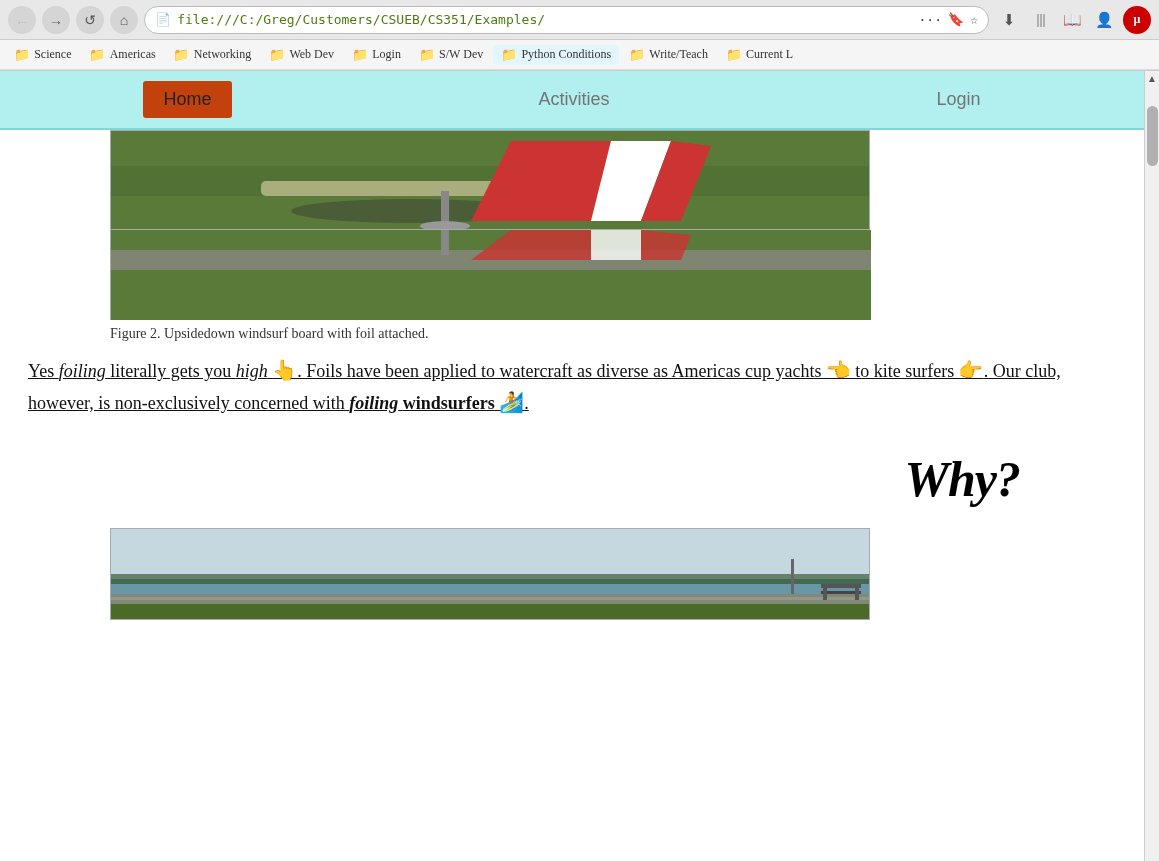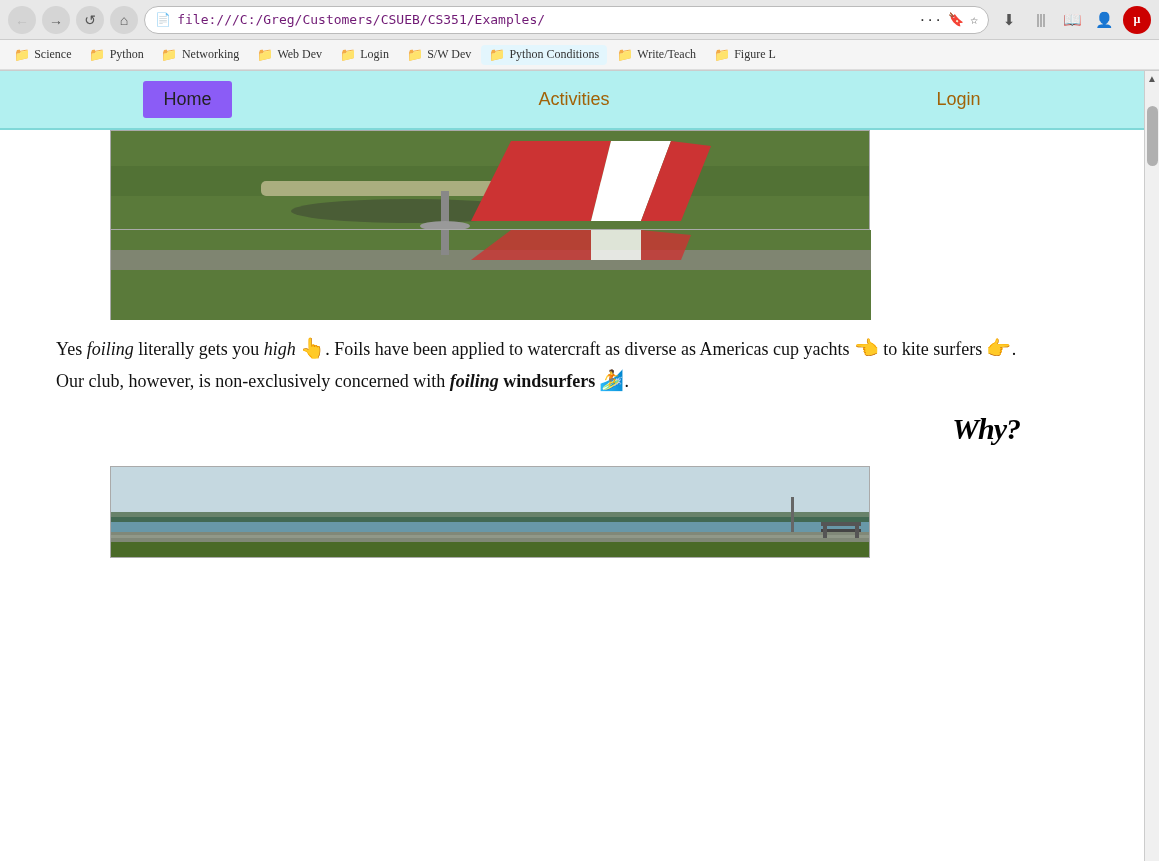--- a/index.html
+++ b/index.html
@@ -39,21 +39,21 @@
       border-radius: 14px;
       background: #fff;
       display: flex;
       align-items: center;
       padding: 0 10px;
       gap: 6px;
       font-family: monospace;
       font-size: 13px;
       color: #333;
     }
-    .address-url { flex: 1; color: #701a75; }
+    .address-url { flex: 1; color: #4d7c0f; }
     .toolbar-icons {
       display: flex; gap: 4px; align-items: center;
     }
     .toolbar-icon {
       width: 28px; height: 28px;
       border-radius: 50%;
       display: flex; align-items: center; justify-content: center;
       cursor: pointer;
       font-size: 15px;
       color: #555;
@@ -142,24 +142,24 @@
       display: flex;
       justify-content: space-around;
       align-items: center;
       border-bottom: 2px solid #80d8d8;
     }
     .nav-item {
       padding: 8px 20px;
       font-size: 18px;
       font-family: sans-serif;
       cursor: pointer;
-      color: #a16207;
+      color: #737373;
     }
     .nav-item.active {
-      background: #8b5cf6;
+      background: #c2410c;
       border-radius: 3px;
       color: #222;
     }
 
     
     .article-content {
       padding: 0 20px;
       max-width: 1100px;
     }
 
@@ -201,36 +201,37 @@
     .figure-caption {
       font-size: 14px;
       color: #333;
       margin: 6px 0 12px 90px;
     }
 
     
     .text-para {
       font-size: 18px;
       line-height: 1.6;
-      margin: 12px 36px;
+      margin: 12px 8px;
       color: #111;
+      text-decoration: underline;
     }
     .text-italic { font-style: italic; }
     .text-bold { font-weight: bold; }
     .text-bold-italic { font-style: italic; font-weight: bold; }
     .emoji { font-size: 20px; }
 
     
     .why-heading {
-      font-size: 30px;
+      font-size: 50px;
       font-family: 'Georgia', serif;
       font-style: italic;
       font-weight: 900;
       text-align: right;
-      margin: 16px 60px 20px 0;
+      margin: 32px 60px 20px 0;
       color: #000;
       letter-spacing: -1px;
     }
 
     
     .bottom-img-container {
       margin-left: 90px;
     }
     .bottom-img {
       width: 760px;
@@ -277,21 +278,21 @@
     </div>
   </div>
 
   <div class="bookmarks-bar">
     <div class="bookmark-item">
       <span class="bookmark-folder-icon">📁</span>
       <span>Science</span>
     </div>
     <div class="bookmark-item">
       <span class="bookmark-folder-icon">📁</span>
-      <span>Python</span>
+      <span>Americas</span>
     </div>
     <div class="bookmark-item">
       <span class="bookmark-folder-icon">📁</span>
       <span>Networking</span>
     </div>
     <div class="bookmark-item">
       <span class="bookmark-folder-icon">📁</span>
       <span>Web Dev</span>
     </div>
     <div class="bookmark-item">
@@ -305,21 +306,21 @@
     <div class="bookmark-item bookmark-highlighted">
       <span class="bookmark-folder-icon">📁</span>
       <span>Python Conditions</span>
     </div>
     <div class="bookmark-item">
       <span class="bookmark-folder-icon">📁</span>
       <span>Write/Teach</span>
     </div>
     <div class="bookmark-item">
       <span class="bookmark-folder-icon">📁</span>
-      <span>Figure L</span>
+      <span>Current L</span>
     </div>
   </div>
 </div>
 
 <div class="page-area">
   <div class="main-content">
 
     <div class="nav-bar">
       <div class="nav-item active">
         <span>Home</span>
@@ -359,20 +360,21 @@
             <rect y="20" width="760" height="20" fill="#888880" opacity="0.8"></rect>
 
             <polygon points="400,0 480,0 480,30 360,30" fill="#cc3333" opacity="0.8"></polygon>
             <polygon points="480,0 530,0 530,30 480,30" fill="#fff" opacity="0.8"></polygon>
             <polygon points="530,0 580,5 570,30 530,30" fill="#cc3333" opacity="0.8"></polygon>
 
             <rect x="330" y="0" width="8" height="25" fill="#888"></rect>
           </svg>
         </div>
       </div>
+      <p class="figure-caption">Figure 2. Upsidedown windsurf board with foil attached.</p>
 
       <p class="text-para">
         <span>Yes </span><span class="text-italic">foiling</span><span> literally gets you </span><span class="text-italic">high</span> <span class="emoji">👆</span><span>. Foils have been applied to watercraft as diverse as Americas cup yachts </span><span class="emoji">👈</span><span> to kite surfers </span><span class="emoji">👉</span><span>. Our club, however, is non-exclusively concerned with </span><span class="text-bold-italic">foiling</span> <span class="text-bold">windsurfers</span> <span class="emoji">🏄</span><span>.</span>
       </p>
 
       <div class="why-heading">Why?</div>
 
 
       <div class="bottom-img-container">
         <div class="bottom-img">

